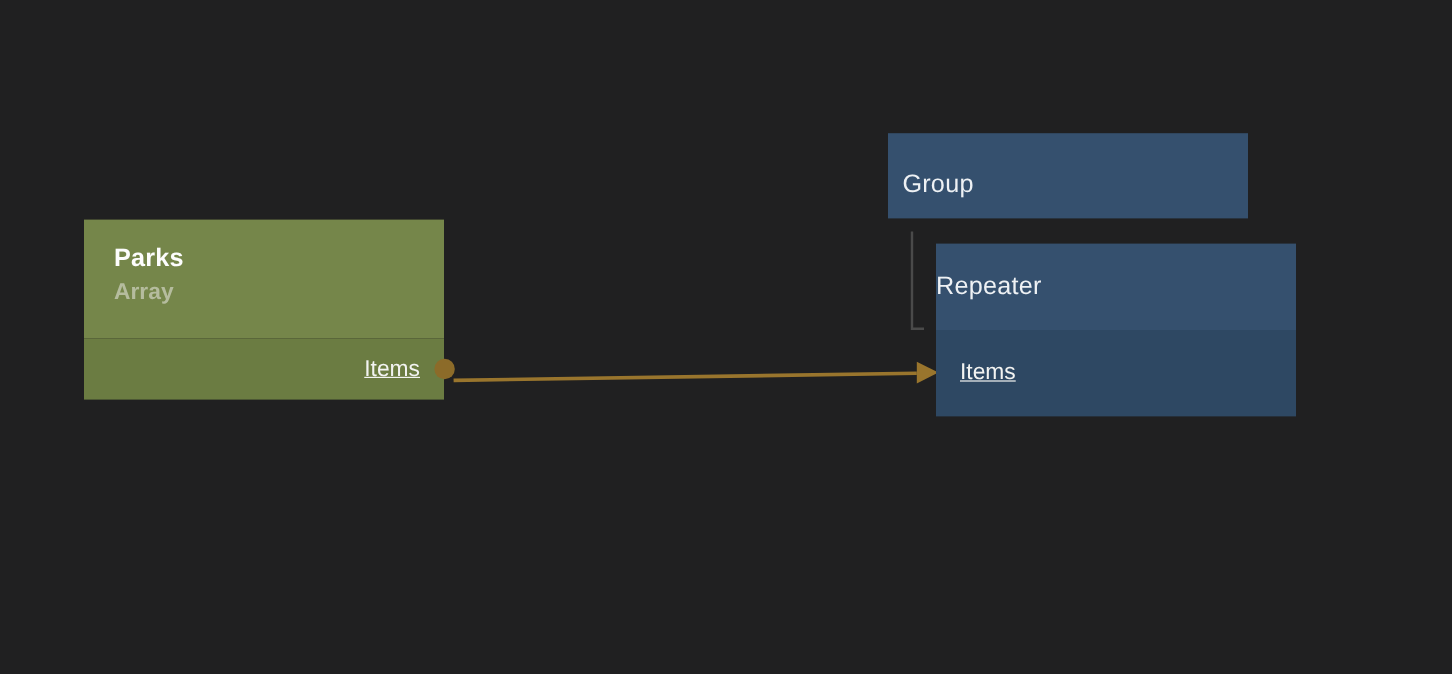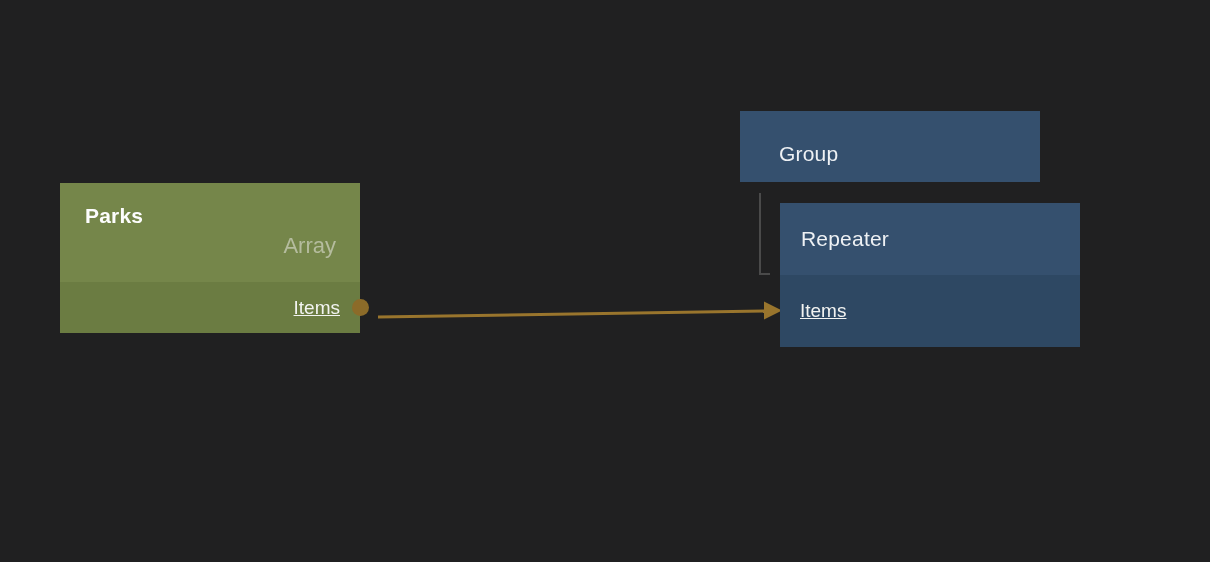--- a/index.html
+++ b/index.html
@@ -19,55 +19,54 @@
     flex-direction: column;
   }
   .node-header { flex: 0 0 auto; }
   .node-title {
     font-size: 21px;
     font-weight: 600;
     letter-spacing: 0.2px;
     color: #fdfdfd;
   }
   .node-subtitle {
-    font-size: 22px;
-    font-weight: 400;
+    font-size: 19px;
+    font-weight: 700;
     margin-top: 5px;
-    text-align: right;
   }
   .node-row {
     display: flex;
     align-items: center;
     position: relative;
   }
   .row-label {
     font-size: 19px;
     font-weight: 400;
     color: #f2f3f1;
     text-decoration: underline;
   }
   .title-light {
     font-size: 21px;
     font-weight: 400;
     color: #eef1f4;
     letter-spacing: 0.2px;
   }
 
   
-  .node-parks { left: 60px; top: 183px; width: 300px; height: 150px; }
+  .node-parks { left: 70px; top: 183px; width: 300px; height: 150px; }
   .node-parks .node-header { height: 99px; padding: 21px 24px 0 25px; }
   .node-parks .node-row { height: 71px; justify-content: flex-end; padding-right: 20px; }
 
   
   .node-group { left: 740px; top: 111px; width: 300px; height: 71px; }
-  .node-group .node-header { height: 85px; display: flex; align-items: center; padding-left: 39px; }
+  .node-group .node-header { height: 85px; display: flex; align-items: center; padding-left: 12px; }
 
   
   .node-repeater { left: 780px; top: 203px; width: 300px; height: 144px; }
-  .node-repeater .node-header { height: 72px; display: flex; align-items: center; padding-left: 21px; }
+  .node-repeater .node-header { height: 72px; display: flex; align-items: center; }
   .node-repeater .node-row { height: 72px; padding-left: 20px; }
 
   
   .port-dot {
     position: absolute;
     right: -9px;
     top: 50%;
     width: 17px;
     height: 17px;
     margin-top: -8.5px;

